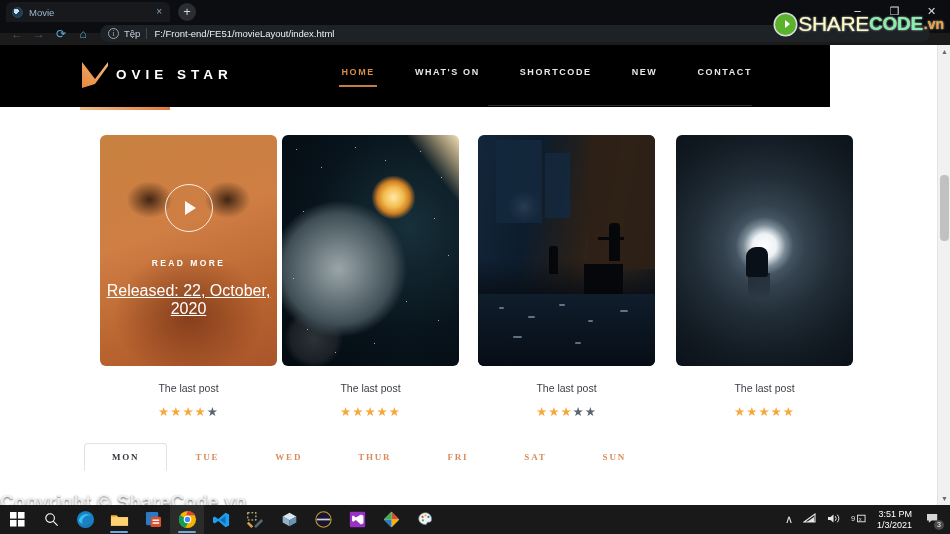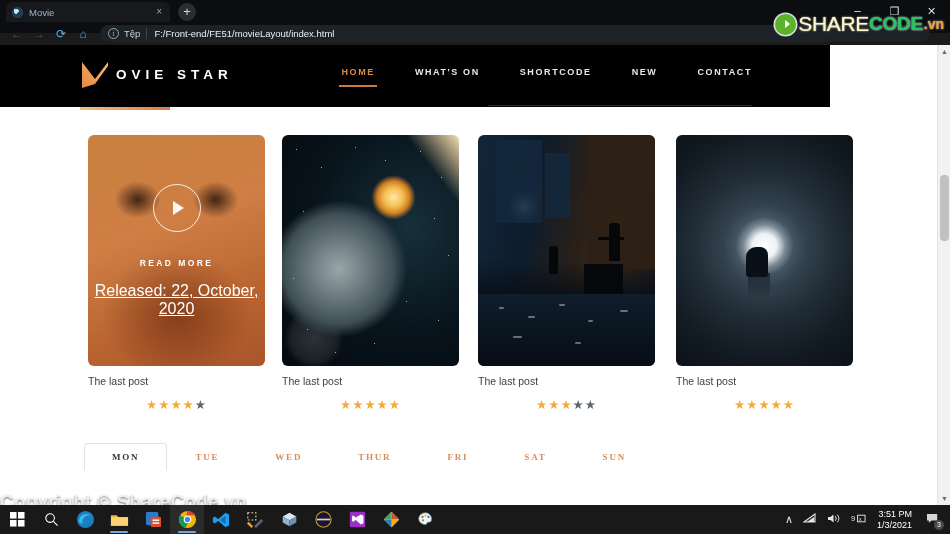--- a/index.html
+++ b/index.html
@@ -116,21 +116,21 @@
   .header-accent {
     position: absolute; left: 80px; top: 62px; width: 90px; height: 3px;
     background: linear-gradient(90deg, #f0c08a 0%, #e07b3c 100%);
   }
 
   
   .cards {
     position: absolute; left: 0; top: 90px; width: 937px; height: 285px;
   }
   .card { position: absolute; top: 0; width: 177px; }
-  .card-1 { left: 88px; }
+  .card-1 { left: 100px; }
   .card-2 { left: 282px; }
   .card-3 { left: 478px; }
   .card-4 { left: 676px; }
   .poster {
     position: relative; width: 177px; height: 231px; border-radius: 6px;
     overflow: hidden;
   }
   
   .poster-1 {
     background:
@@ -207,21 +207,21 @@
     position: absolute; left: 46%; top: 50%; width: 22px; height: 30px;
     background: #0a1018; border-radius: 10px 8px 3px 3px;
     transform: translate(-50%, -4px);
   }
   .hunch::after {
     content: ""; position: absolute; left: 2px; top: 26px; width: 22px; height: 26px;
     background: linear-gradient(180deg, rgba(10,16,24,.6), rgba(10,16,24,0));
     border-radius: 0 0 8px 8px;
   }
   .card-title {
-    margin-top: 9px; font-size: 10.5px; color: #3a3f45;
+    margin-top: 16px; text-align: center; font-size: 10.5px; color: #3a3f45;
   }
   .rating {
     margin-top: 12px; text-align: center; font-size: 12.5px; line-height: 1;
     letter-spacing: 1px;
   }
   .star-on { color: #f5a83c; }
   .star-off { color: #5b6570; }
 
   
   .daytabs {
@@ -266,21 +266,21 @@
   .wm-badge span {
     display: block; width: 0; height: 0;
     border-left: 5px solid #ffffff; border-top: 4px solid transparent;
     border-bottom: 4px solid transparent; margin-left: 3px;
   }
   .wm-share {
     font-size: 21px; font-weight: 400; color: #fef9c3; letter-spacing: -.3px;
     text-shadow: 0 0 2px rgba(255,255,255,.9);
   }
   .wm-code {
-    font-size: 19px; font-weight: 700; color: #22c55e; letter-spacing: -.3px;
+    font-size: 19px; font-weight: 700; color: #86efac; letter-spacing: -.3px;
     text-shadow: 0 0 2px rgba(255,255,255,.9);
   }
   .wm-vn {
     font-size: 14px; font-weight: 700; color: #f2a03c; margin-left: 1px;
     text-shadow: 0 0 2px rgba(255,255,255,.9);
   }
   .wm-copy {
     position: absolute; left: 0; right: 0; top: 491px; 
     font-size: 19px; font-weight: 700; color: rgba(245,245,245,.9);
     text-shadow: 0 1px 2px rgba(0,0,0,.6); pointer-events: none; letter-spacing: .2px;

